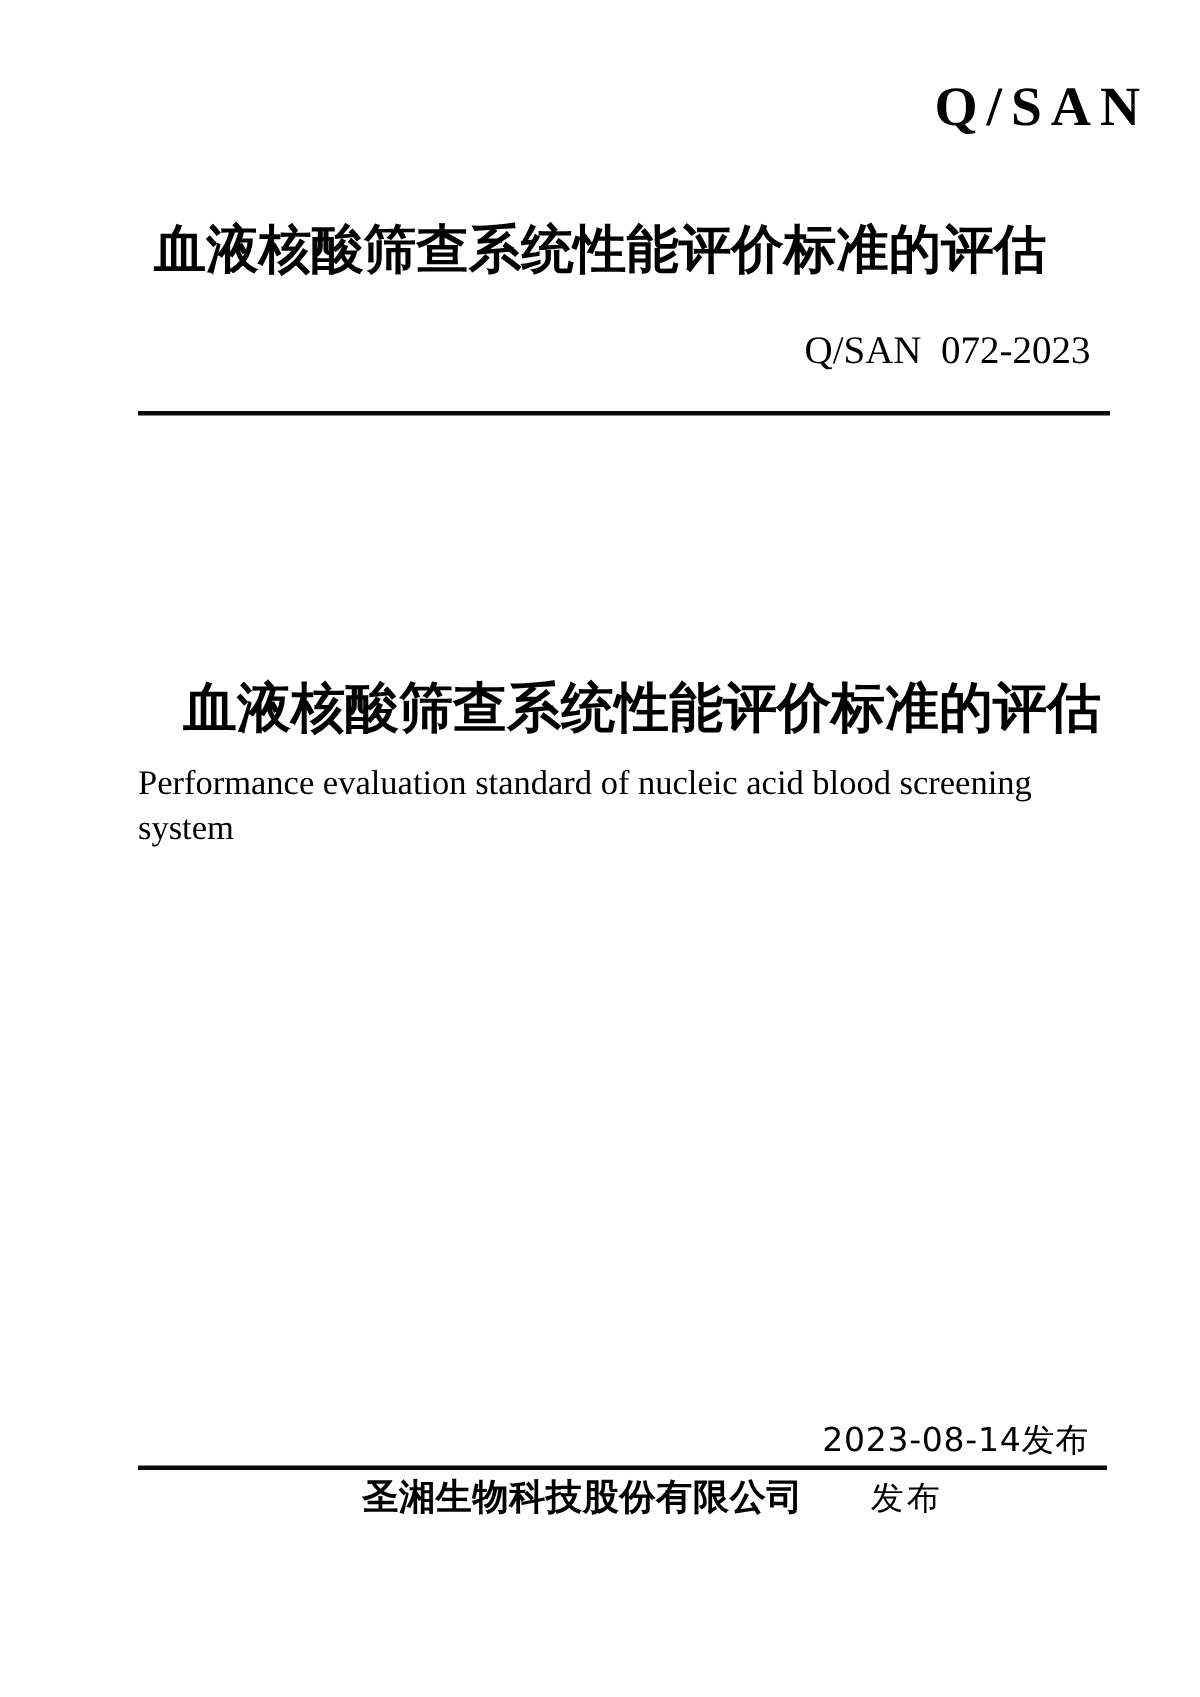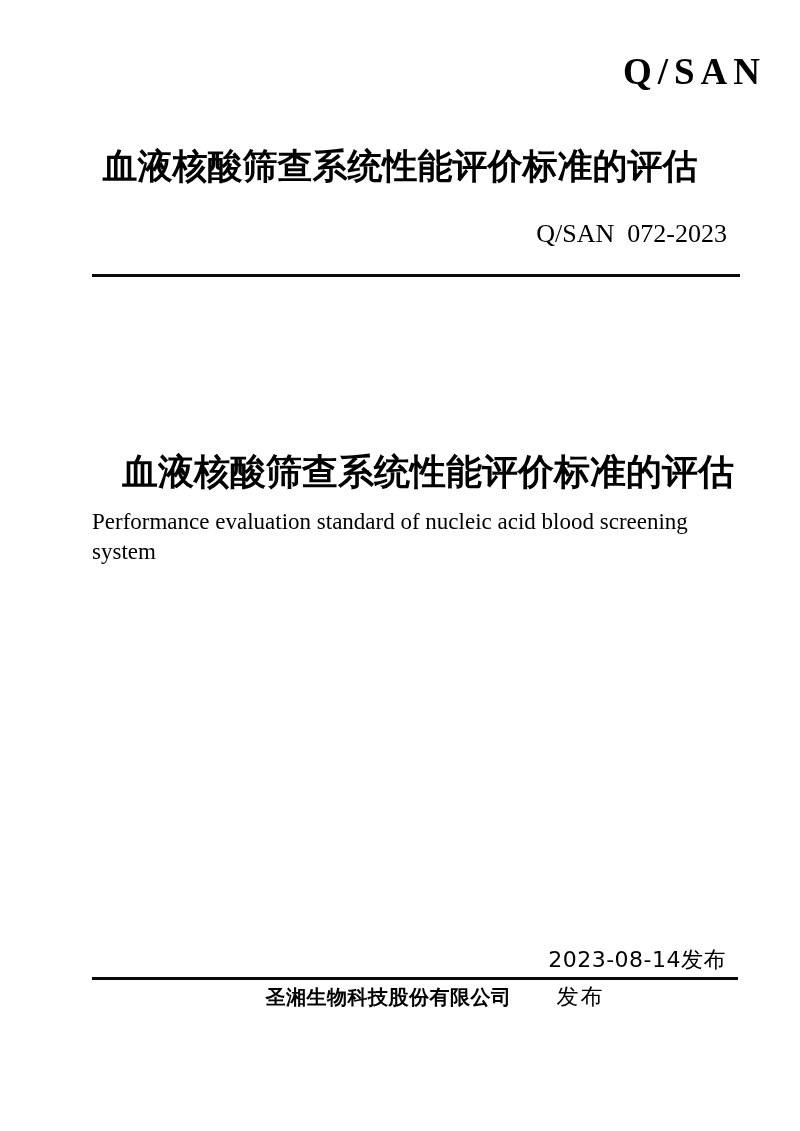--- a/index.html
+++ b/index.html
@@ -102,21 +102,21 @@
     width: 648px;
     padding-left: 38px;
     box-sizing: border-box;
     display: flex;
     justify-content: center;
     align-items: baseline;
     gap: 45px;
     font-family: "DejaVu Sans", "Liberation Sans", sans-serif;
   }
   .publisher-name {
-    font-size: 20px;
+    font-size: 24px;
     font-weight: bold;
     letter-spacing: 0.5px;
   }
   .publish-label {
     font-size: 22px;
     font-weight: normal;
     letter-spacing: 2px;
   }
 </style>
 </head>

